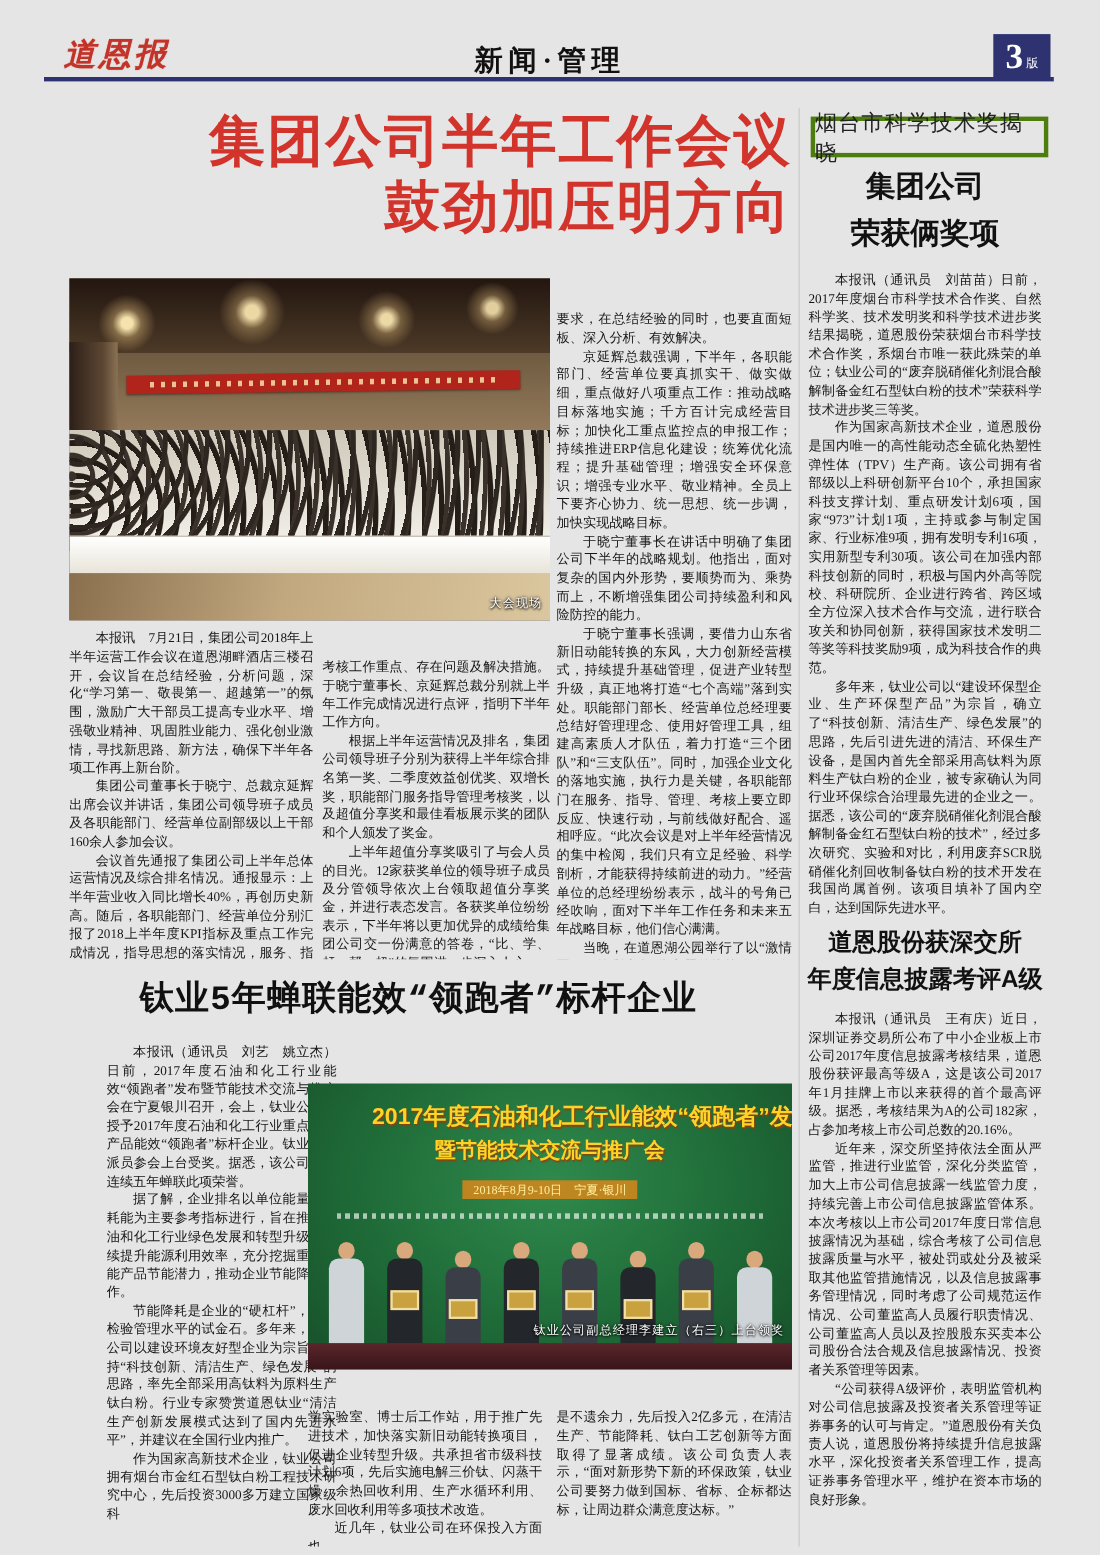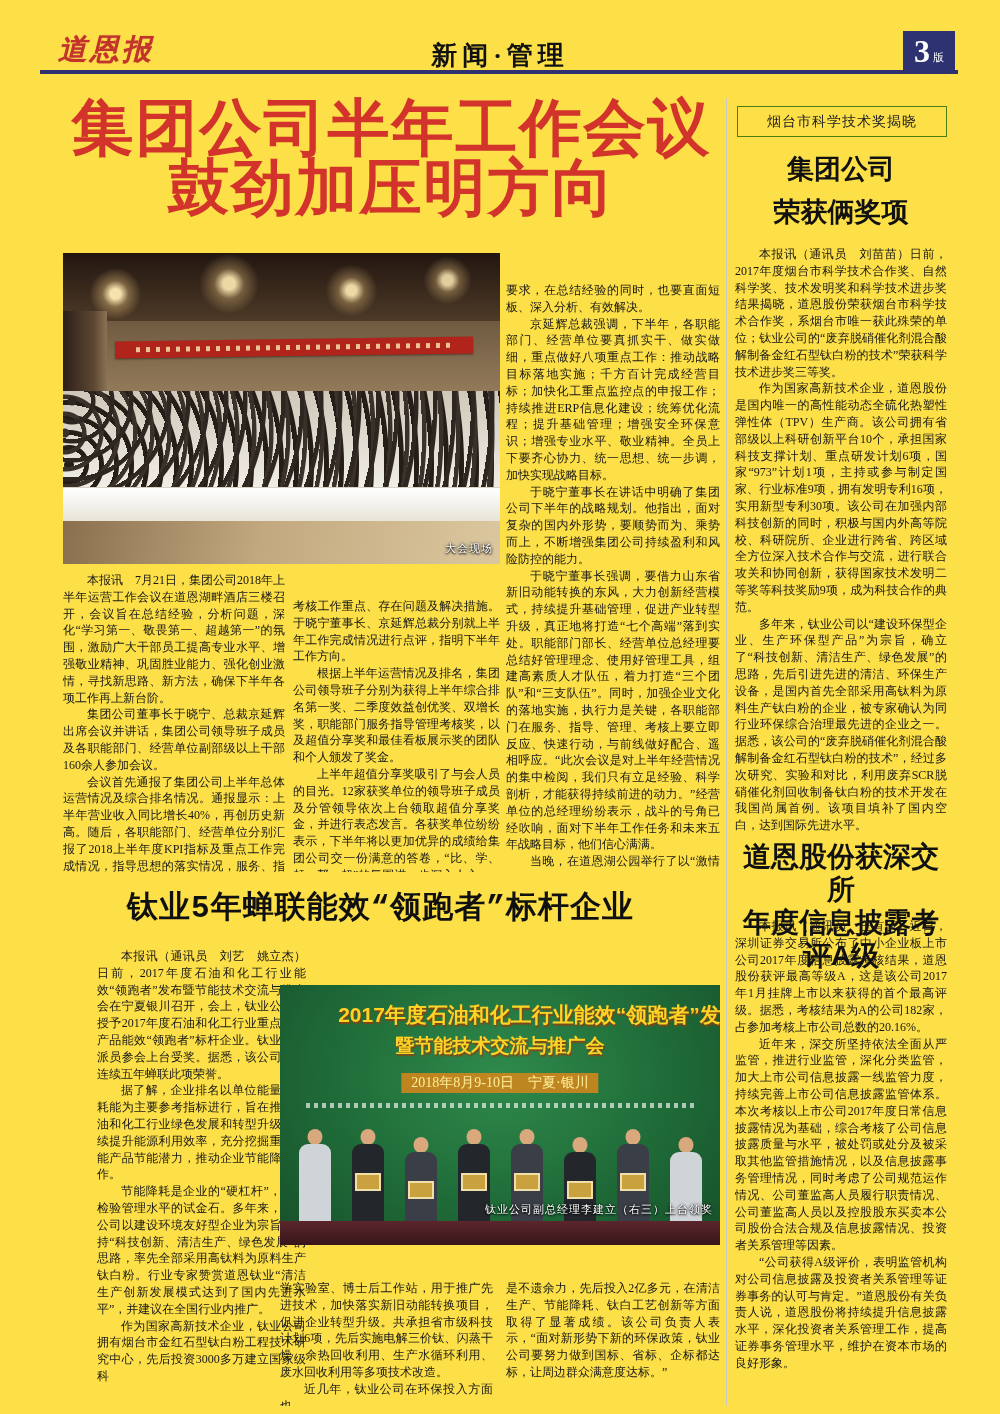--- a/index.html
+++ b/index.html
@@ -1,16 +1,16 @@
 <!DOCTYPE html>
 <html><head>
 <meta charset="utf-8">
 <style>
   html,body{margin:0;padding:0;background:#ffffff;}
-  .page{position:relative;width:1000px;height:1414px;background:#fde047;overflow:hidden;
+  .page{position:relative;width:1000px;height:1414px;background:#e5e5e5;overflow:hidden;
         font-family:"Liberation Serif","DejaVu Serif",serif;color:#161616;}
 
   
   .masthead-logo{position:absolute;left:58px;top:34px;font-size:29px;line-height:30px;
       color:#c23429;font-weight:bold;font-style:italic;letter-spacing:3px;
       font-family:"DejaVu Serif",serif;text-shadow:0 0 1px #d66a5e;}
   .section-title{position:absolute;left:300px;top:38px;width:400px;text-align:center;
       font-size:26px;font-weight:bold;letter-spacing:5px;color:#111;}
   .page-box{position:absolute;left:903px;top:31px;width:52px;height:39px;background:#2e3270;
       color:#fff;display:flex;align-items:center;justify-content:center;}
@@ -18,23 +18,23 @@
   .page-box .ban{font-size:11px;margin:14px 0 0 3px;}
   .header-rule{position:absolute;left:40px;top:70px;width:918px;height:4px;background:#2e3270;}
   .sidebar-divider{position:absolute;left:726px;top:98px;width:1px;height:1308px;background:#c9c9c9;}
 
   
   .bodytext{font-size:12px;line-height:16.8px;text-align:justify;overflow:hidden;}
   .bodytext p{margin:0;text-indent:2em;}
   .cont p:first-child{text-indent:0;margin-top:26px;}
 
   
-  .headline-main{position:absolute;left:63px;top:98px;width:657px;text-align:center;
+  .headline-main{position:absolute;left:63px;top:98px;width:657px;text-align:right;
       color:#d2342c;font-family:"Liberation Sans","DejaVu Sans",sans-serif;
-      font-weight:900;font-size:62px;line-height:60px;letter-spacing:2px;}
+      font-weight:900;font-size:51px;line-height:60px;letter-spacing:2px;}
   .a1-col1{position:absolute;left:63px;top:572px;width:222px;height:300px;}
   .a1-col2{position:absolute;left:293px;top:572px;width:207px;height:300px;}
   .a1-col3{position:absolute;left:506px;top:256px;width:214px;height:616px;}
 
   
   .photo1{position:absolute;left:63px;top:253px;width:437px;height:311px;overflow:hidden;background:#6b5847;}
   .p1-ceiling{position:absolute;left:0;top:0;width:100%;height:68px;
       background-image:
         radial-gradient(circle at 12% 60%, rgba(255,236,180,.95) 0 5px, rgba(255,214,140,.35) 13px, rgba(0,0,0,0) 26px),
         radial-gradient(circle at 38% 45%, rgba(255,236,180,.9) 0 6px, rgba(255,214,140,.3) 15px, rgba(0,0,0,0) 30px),
@@ -57,47 +57,47 @@
         repeating-radial-gradient(circle at 6px 74px,  #241d18 0 4.5px, rgba(0,0,0,0) 5.5px 15px),
         linear-gradient(#cfc8ba,#f0ede5);}
   .p1-tables{position:absolute;left:0;top:234px;width:100%;height:34px;
       background:linear-gradient(#ffffff,#e7e3d7);border-top:1px solid #d8d2c4;}
   .p1-floor{position:absolute;left:0;top:268px;width:100%;height:43px;
       background:linear-gradient(100deg,#8a6f4e,#c2a87f 45%,#dbc79f);}
   .photo-caption-overlay{position:absolute;right:7px;bottom:8px;color:#fff;font-size:11px;
       letter-spacing:1px;text-shadow:0 1px 2px #000,0 0 3px #000;}
 
   
-  .kicker-box{position:absolute;left:737px;top:106px;width:208px;height:29px;border:1px solid #4d7c0f;
-      display:flex;align-items:center;justify-content:center;font-size:14px;letter-spacing:1px;color:#222;}
+  .kicker-box{position:absolute;left:737px;top:106px;width:208px;height:29px;border:4px solid #4d7c0f;
+      display:flex;align-items:center;justify-content:center;font-size:20px;letter-spacing:1px;color:#222;}
   .h-awards{position:absolute;left:731px;top:148px;width:220px;text-align:center;color:#111;
       font-family:"Liberation Sans","DejaVu Sans",sans-serif;font-weight:900;font-size:27px;line-height:43px;}
   .awards-body{position:absolute;left:735px;top:246px;width:212px;height:586px;}
   .h-disclosure{position:absolute;left:731px;top:840px;width:220px;text-align:center;color:#111;
-      font-family:"Liberation Sans","DejaVu Sans",sans-serif;font-weight:900;font-size:28px;line-height:33px;}
+      font-family:"Liberation Sans","DejaVu Sans",sans-serif;font-weight:900;font-size:22px;line-height:33px;}
   .disclosure-body{position:absolute;left:735px;top:918px;width:212px;height:488px;}
 
   
   .h-energy{position:absolute;left:52px;top:886px;width:657px;text-align:center;color:#101010;
       font-family:Liberation Mono, monospace;font-weight:900;font-size:31px;letter-spacing:1px;}
   .a3-col1{position:absolute;left:63px;top:948px;width:209px;height:452px;margin-left:34px;}
   .a3-col2{position:absolute;left:280px;top:1254px;width:213px;height:152px;}
   .a3-col3{position:absolute;left:506px;top:1254px;width:214px;height:152px;}
 
   
   .photo2{position:absolute;left:280px;top:985px;width:440px;height:260px;overflow:hidden;
       background:radial-gradient(ellipse at 50% 35%, #2f8a4c 0%, #1f6b38 55%, #174f29 100%);}
   .p2-title1{position:absolute;left:0;top:16px;width:100%;text-align:center;color:#ffd326;
       font-family:"Liberation Sans","DejaVu Sans",sans-serif;font-weight:900;font-size:21px;
       text-shadow:1px 2px 1px rgba(150,60,10,.85);padding-left:40px;}
   .p2-title2{position:absolute;left:0;top:48px;width:100%;text-align:center;color:#ffd326;
       font-family:Liberation Serif, serif;font-weight:900;font-size:19px;
       text-shadow:1px 2px 1px rgba(150,60,10,.85);}
   .p2-date{position:absolute;left:50%;top:88px;transform:translateX(-50%);
-      background:rgba(216,134,26,.85);color:#ffef9a;font-size:14px;padding:1px 10px;white-space:nowrap;}
+      background:rgba(216,134,26,.85);color:#ffef9a;font-size:11px;padding:1px 10px;white-space:nowrap;}
   .p2-orgline{position:absolute;left:6%;top:118px;width:88%;height:5px;opacity:.75;
       background:repeating-linear-gradient(90deg,rgba(255,255,255,.85) 0 4px,rgba(0,0,0,0) 4px 8px);}
   .p2-people{position:absolute;left:0;bottom:22px;width:100%;height:108px;
       display:flex;justify-content:space-around;align-items:flex-end;padding:0 8px;box-sizing:border-box;}
   .person{position:relative;width:36px;height:94px;}
   .person .head{position:absolute;left:50%;top:0;transform:translateX(-50%);
       width:15px;height:16px;border-radius:50%;background:#d9a87d;}
   .person .torso{position:absolute;left:2px;top:15px;width:32px;height:79px;
       border-radius:9px 9px 2px 2px;background:#23262b;}
   .person .plaque{position:absolute;left:5px;top:44px;width:26px;height:18px;background:#c9a23f;

